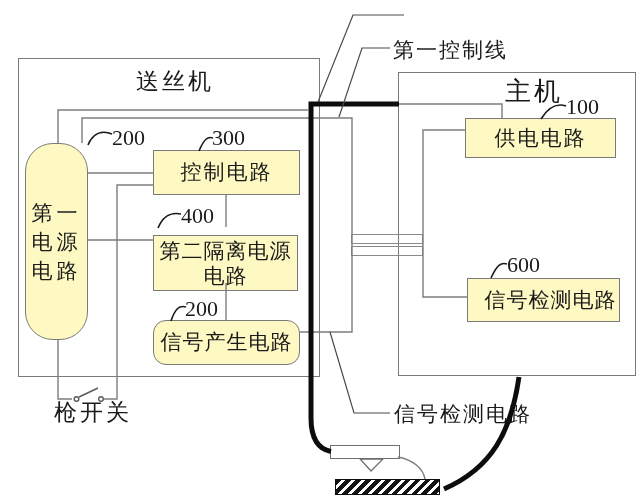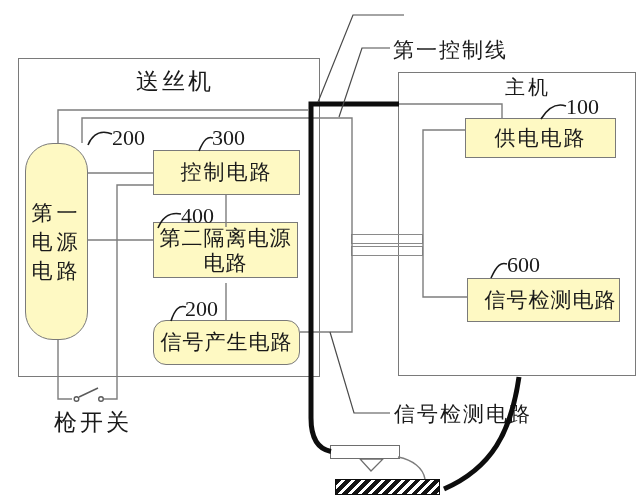--- a/index.html
+++ b/index.html
@@ -35,33 +35,33 @@
 </style>
 </head>
 <body>
 
 <div id="stage">
 
   <div class="outerbox" style="left:18px;top:58px;width:302px;height:319px;"></div>
   <div class="outerbox" style="left:398px;top:72px;width:238px;height:304px;"></div>
 
   <div class="seclabel" style="left:136px;top:66px;">送丝机</div>
-  <div class="seclabel" style="left:505px;top:74px;font-size:20px;">主机</div>
+  <div class="seclabel" style="left:505px;top:74px;font-size:26px;">主机</div>
 
   <div class="box vtext" style="left:25px;top:143px;width:63px;height:197px;">
     <span>第一</span>
     <span>电源</span>
     <span>电路</span>
   </div>
 
   <div class="box" style="left:153px;top:150px;width:147px;height:45px;">
     <span class="blocktext">控制电路</span>
   </div>
 
-  <div class="box" style="left:153px;top:222px;width:145px;height:56px;flex-direction:column;">
+  <div class="box" style="left:153px;top:235px;width:145px;height:56px;flex-direction:column;">
     <span class="blocktext2">第二隔离电源</span>
     <span class="blocktext2">电路</span>
   </div>
 
   <div class="box" style="left:153px;top:320px;width:147px;height:45px;border-radius:13px;">
     <span class="blocktext" style="letter-spacing:1px;">信号产生电路</span>
   </div>
 
   <div class="box" style="left:465px;top:118px;width:151px;height:40px;">
     <span class="blocktext">供电电路</span>
@@ -80,21 +80,21 @@
 
   <div class="refnum" style="left:112px;top:125px;">200</div>
   <div class="refnum" style="left:212px;top:125px;">300</div>
   <div class="refnum" style="left:181px;top:203px;">400</div>
   <div class="refnum" style="left:185px;top:296px;">200</div>
   <div class="refnum" style="left:566px;top:94px;">100</div>
   <div class="refnum" style="left:507px;top:252px;">600</div>
 
   <div class="cablelabel" style="left:393px;top:36px;">第一控制线</div>
   <div class="cablelabel" style="left:394px;top:400px;">信号检测电路</div>
-  <div class="seclabel" style="left:54px;top:407px;">枪开关</div>
+  <div class="seclabel" style="left:54px;top:397px;">枪开关</div>
 
   <svg class="overlay" width="644" height="500" viewBox="0 0 644 500">
 
     <g stroke="#7d7d7d" stroke-width="1.4" fill="none">
       <path d="M58,143 L58,110 L308,110"></path>
       <path d="M82,143 L82,118 L352,118 L352,332 L300,332"></path>
       <path d="M88,173 L153,173"></path>
       <path d="M88,240 L153,240"></path>
       <path d="M226,195 L226,227"></path>
       <path d="M226,283 L226,320"></path>

